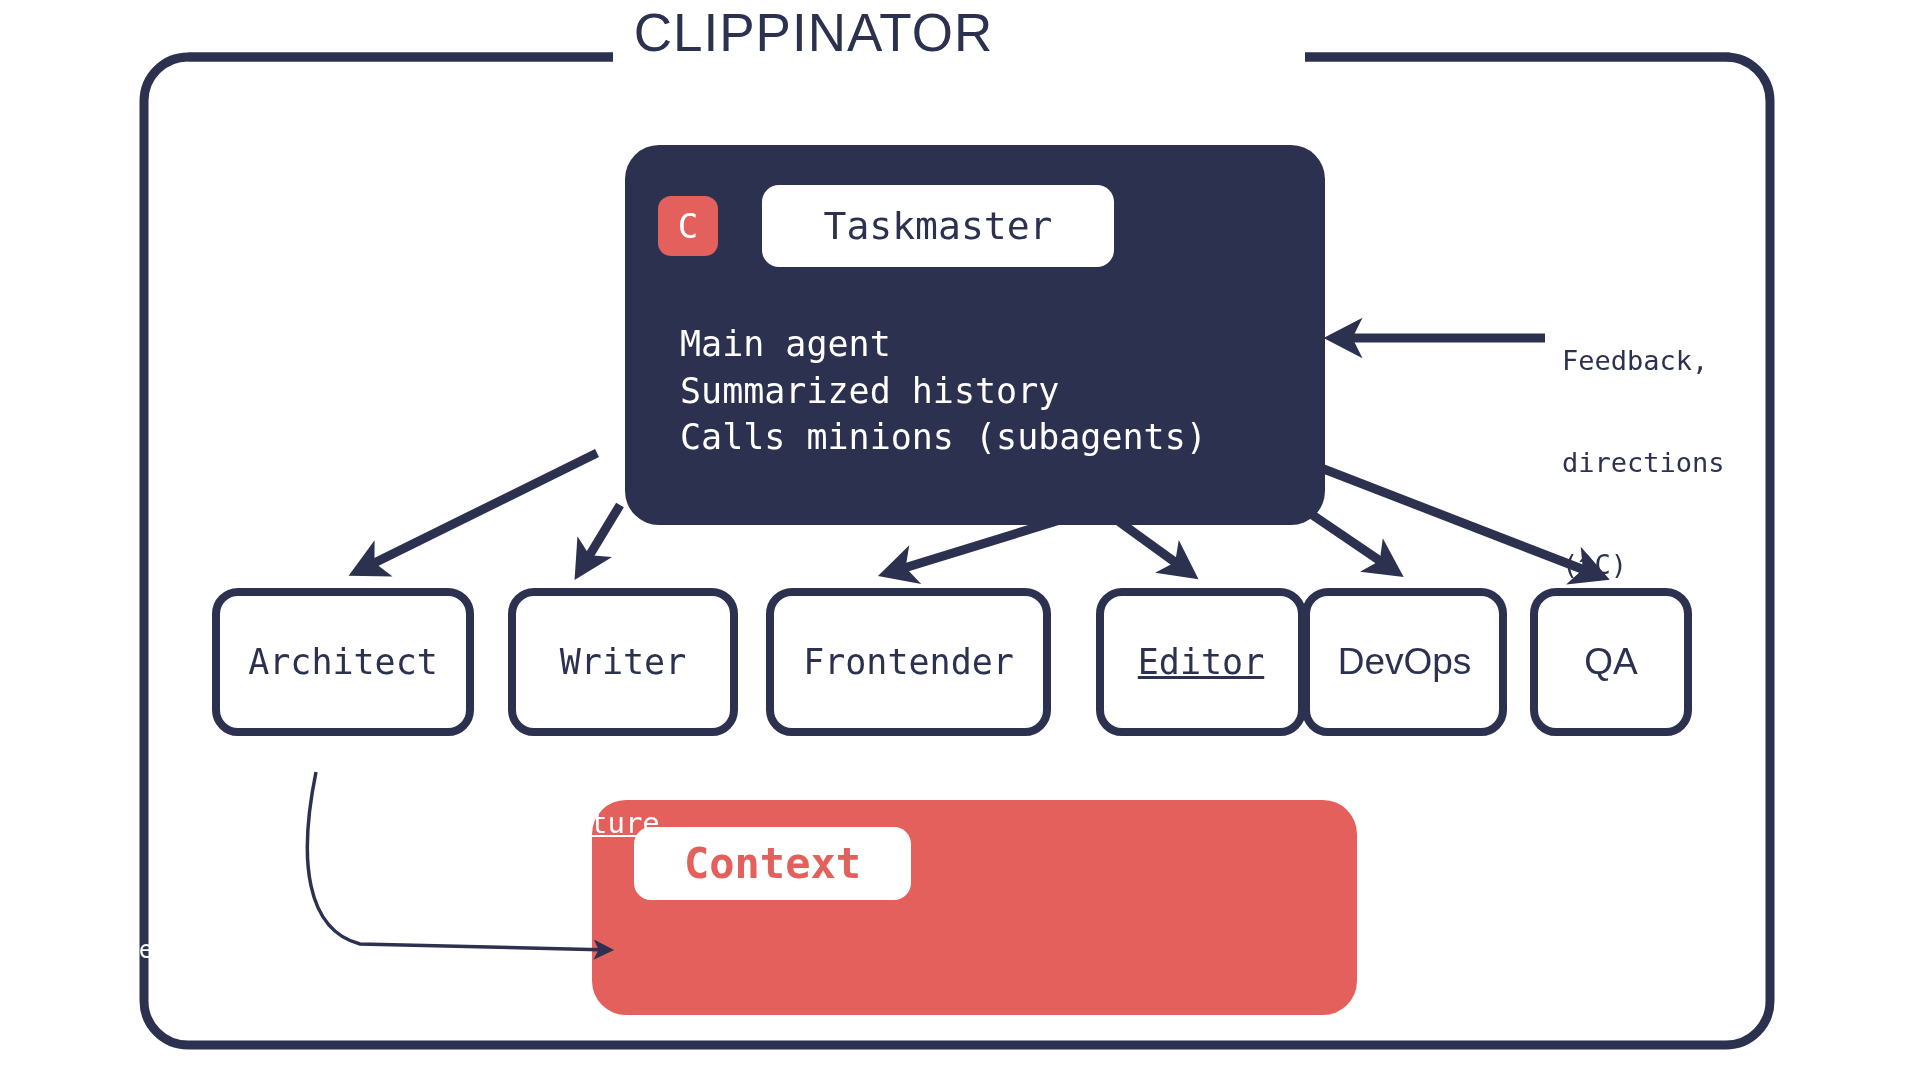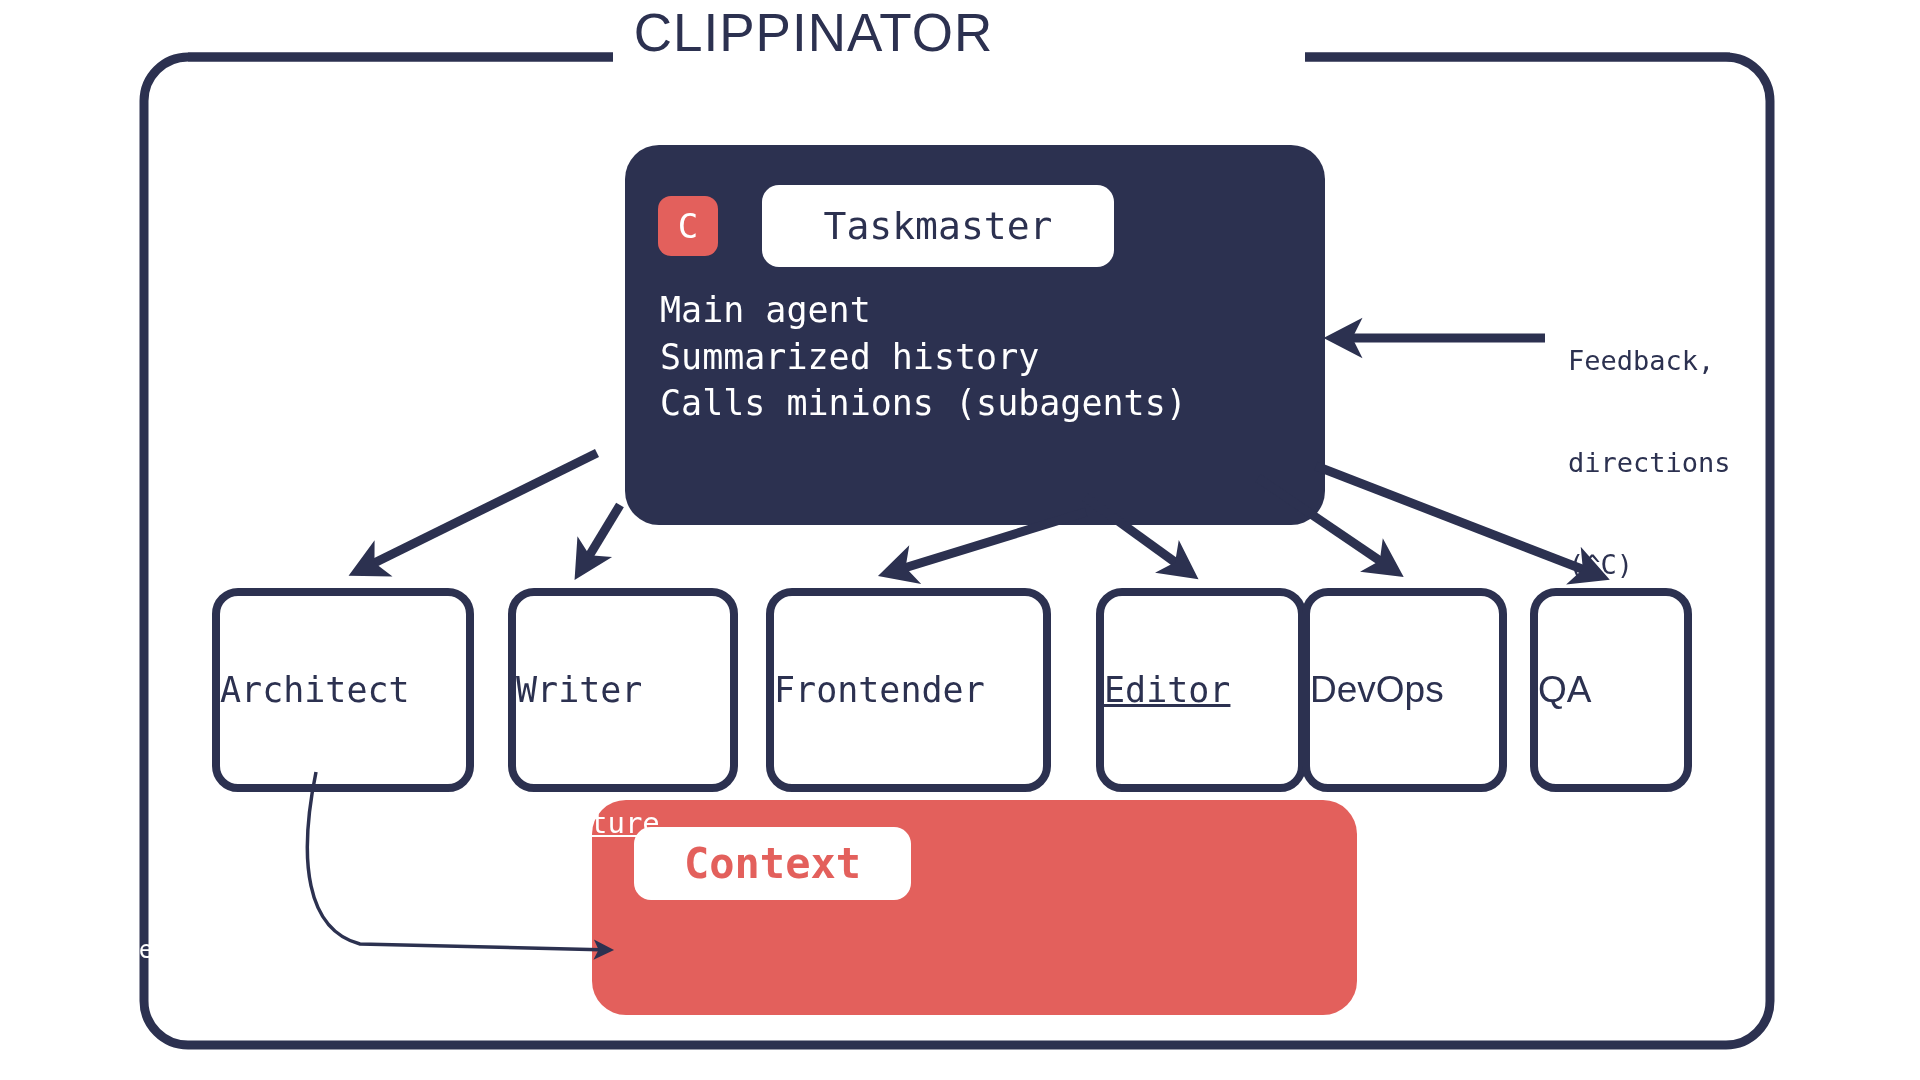--- a/index.html
+++ b/index.html
@@ -87,57 +87,57 @@
     width: 352px;
     display: flex;
     align-items: center;
     justify-content: center;
     color: #2c3150;
     font-family: "DejaVu Sans Mono", monospace;
     font-size: 38px;
     letter-spacing: 0px;
   }
   #taskmaster-lines {
-    margin-top: 20px;
-    padding-left: 35px;
+    margin-top: 54px;
+    padding-left: 55px;
     color: #ffffff;
     font-family: "DejaVu Sans Mono", monospace;
     font-size: 35px;
     line-height: 1.33;
   }
   #taskmaster-lines div { white-space: pre; }
 
   
   #feedback-note {
     position: absolute;
     left: 1562px;
     top: 276px;
     color: #2c3150;
     font-family: "DejaVu Sans Mono", monospace;
     font-size: 27px;
     line-height: 1.26;
     white-space: pre;
-    margin-left: 6px;
   }
 
   
   #agents-row {
     position: absolute;
     left: 0;
     top: 588px;
   }
   .agent-box {
     position: absolute;
-    height: 204px;
+    height: 148px;
     background: #ffffff;
     border: 8px solid #2c3150;
     border-radius: 26px;
     box-sizing: border-box;
     display: flex;
     align-items: center;
+    justify-content: center;
     color: #2c3150;
   }
   .agent-label {
     font-family: "DejaVu Sans Mono", monospace;
     font-size: 35px;
     white-space: nowrap;
   }
   .agent-label.sans {
     font-family: "Liberation Sans", sans-serif;
     font-size: 37px;

